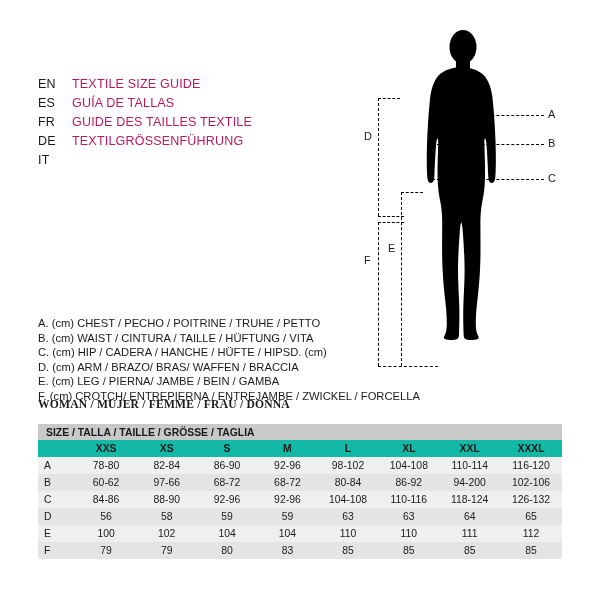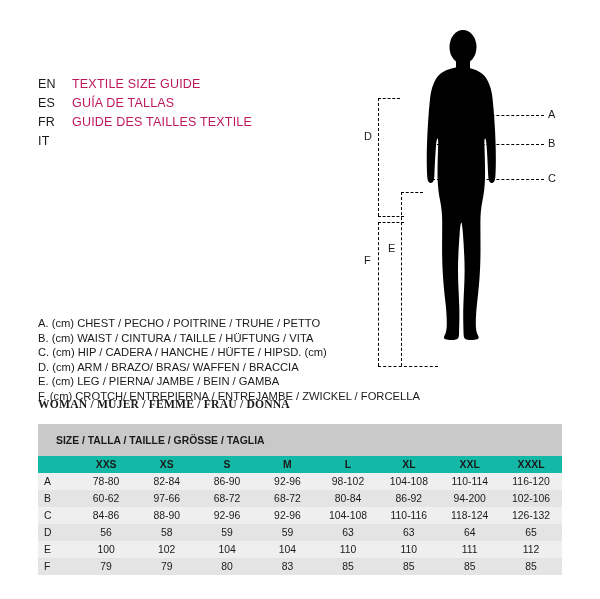--- a/index.html
+++ b/index.html
@@ -79,24 +79,24 @@
   .size-table td, .size-table th {
     padding: 0;
     height: 17px;
     text-align: center;
     font-weight: normal;
     color: #1a1a1a;
   }
   .size-table tr.head-row td {
     background: #c9c9c9;
     text-align: left;
-    padding-left: 18px;
+    padding-left: 8px;
     font-size: 10.4px;
     font-weight: bold;
-    height: 32px;
+    height: 16px;
   }
   .size-table tr.cols-row td {
     background: #14b8a6;
     font-weight: bold;
     height: 17px;
   }
   .size-table tr.data-row td {
     background: #efefef;
   }
   .size-table tr.data-row.alt td {
@@ -154,20 +154,24 @@
       <span class="lang-code">EN</span>
       <span class="lang-text">TEXTILE SIZE GUIDE</span>
     </div>
     <div class="lang-row">
       <span class="lang-code">ES</span>
       <span class="lang-text">GUÍA DE TALLAS</span>
     </div>
     <div class="lang-row">
       <span class="lang-code">FR</span>
       <span class="lang-text">GUIDE DES TAILLES TEXTILE</span>
+    </div>
+    <div class="lang-row">
+      <span class="lang-code">DE</span>
+      <span class="lang-text">TEXTILGRÖSSENFÜHRUNG</span>
     </div>
     <div class="lang-row">
       <span class="lang-code">IT</span>
     </div>
   </div>
 
   <div class="figure-area">
 
     <svg class="silhouette" width="230" height="356" viewBox="0 0 230 356">
       <g fill="#000000">

